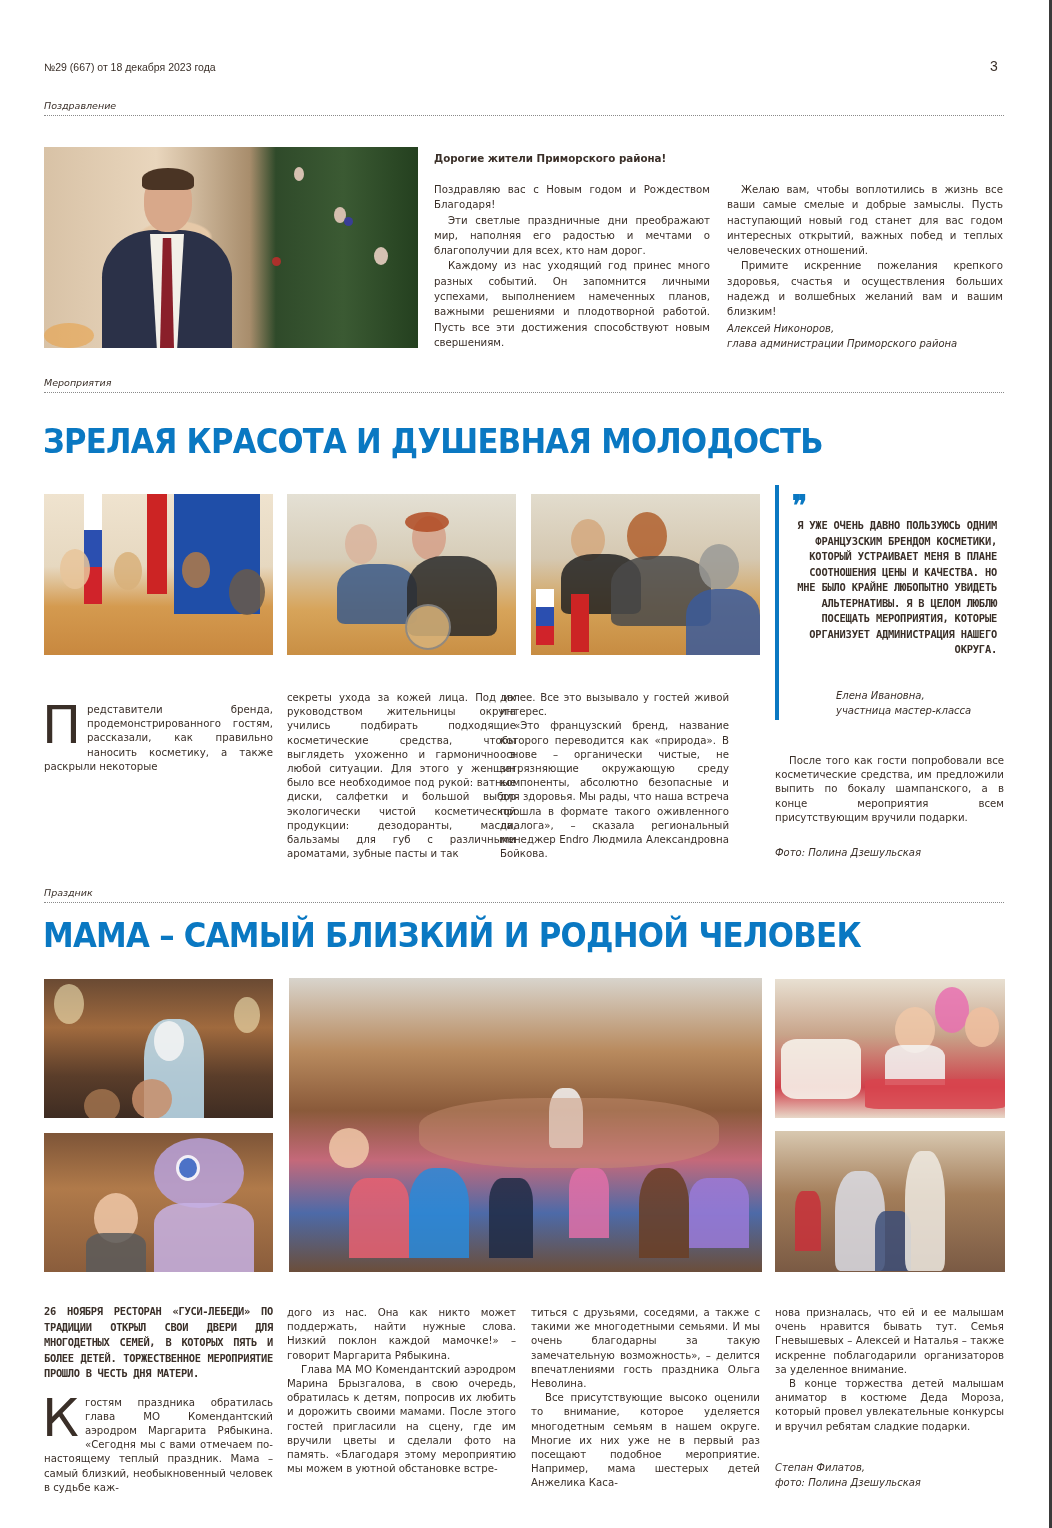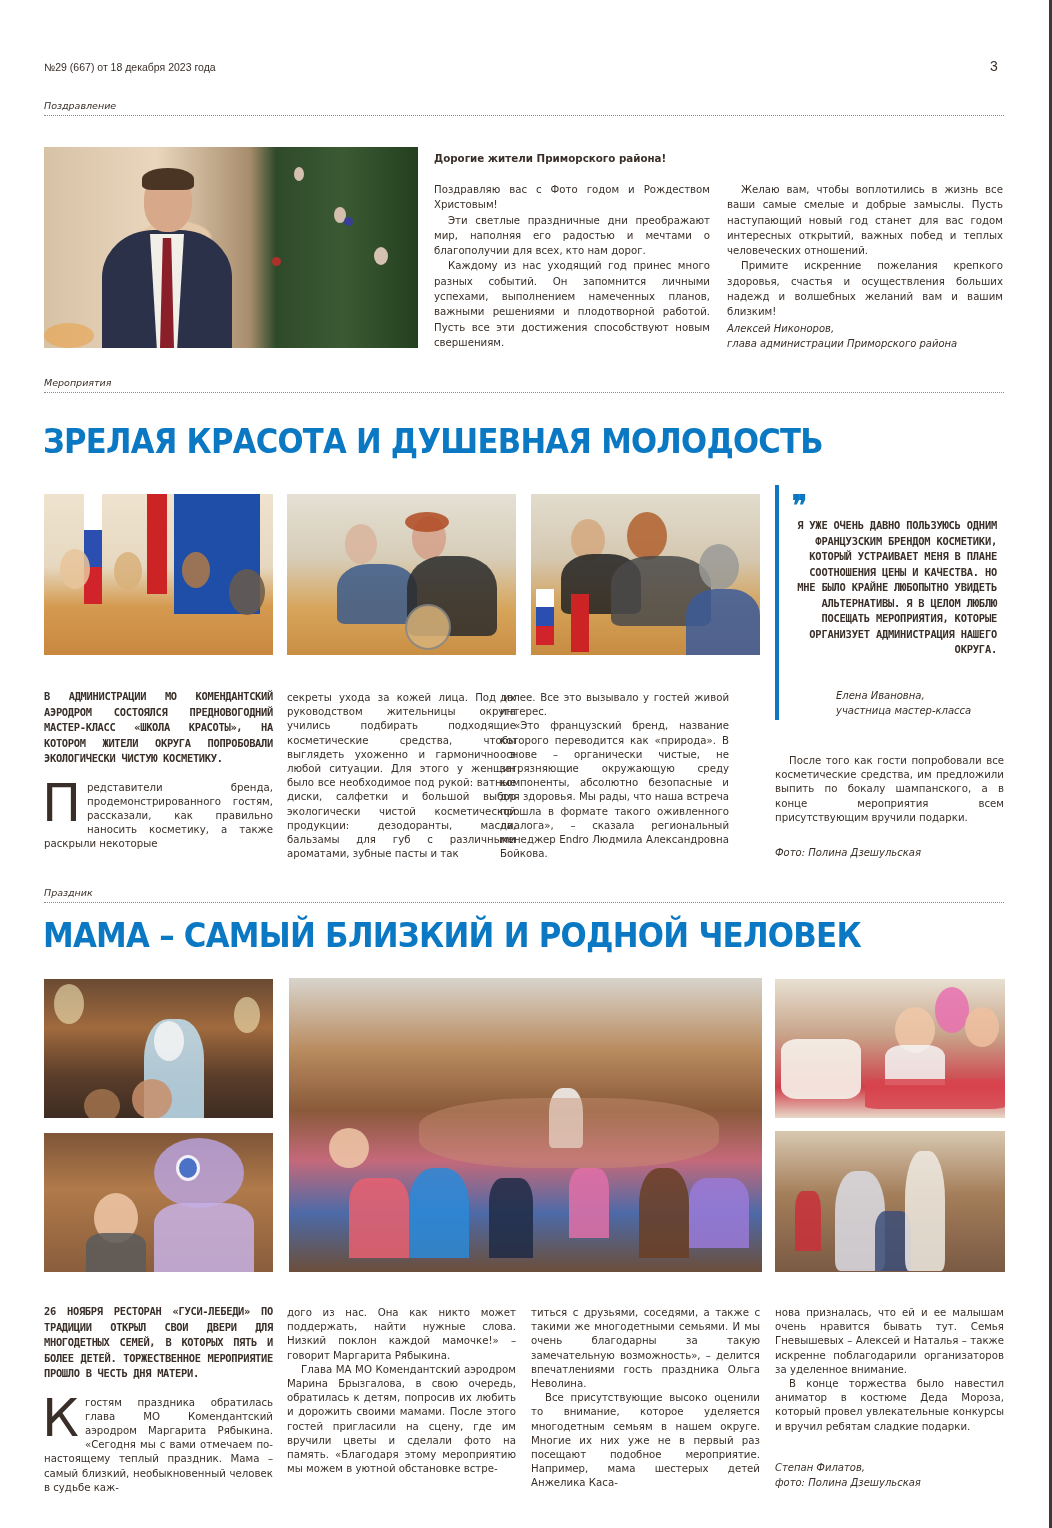--- a/index.html
+++ b/index.html
@@ -64,21 +64,21 @@
       <div class="shirt"></div>
       <div class="tie"></div>
     <div class="head"></div>
       <div class="hair"></div>
   </div>
 </div>
 
 <div class="abs" style="left:434px; top:152px; font-size:10.3px; font-weight:bold; color:#3a2f28;">Дорогие жители Приморского района!</div>
 
 <div class="abs body-text" style="left:434px; top:182px; width:276px; line-height:15.3px;">
-  <p class="noindent">Поздравляю вас с Фото годом и Рождеством Христовым!</p>
+  <p class="noindent">Поздравляю вас с Новым годом и Рождеством Благодаря!</p>
   <p>Эти светлые праздничные дни преображают мир, наполняя его радостью и мечтами о благополучии для всех, кто нам дорог.</p>
   <p>Каждому из нас уходящий год принес много разных событий. Он запомнится личными успехами, выполнением намеченных планов, важными решениями и плодотворной работой. Пусть все эти достижения способствуют новым свершениям.</p>
 </div>
 
 <div class="abs body-text" style="left:727px; top:182px; width:276px; line-height:15.3px;">
   <p>Желаю вам, чтобы воплотились в жизнь все ваши самые смелые и добрые замыслы. Пусть наступающий новый год станет для вас годом интересных открытий, важных побед и теплых человеческих отношений.</p>
   <p>Примите искренние пожелания крепкого здоровья, счастья и осуществления больших надежд и волшебных желаний вам и вашим близким!</p>
 </div>
 
 <div class="abs sign" style="left:727px; top:321px;">
@@ -121,21 +121,20 @@
 
 <div class="abs quote-bar"></div>
 <div class="abs quote-mark">❞</div>
 <div class="abs lead quote-text" style="text-align:right; letter-spacing:-0.2px;">Я уже очень давно пользуюсь одним французским брендом косметики, который устраивает меня в плане соотношения цены и качества. Но мне было крайне любопытно увидеть альтернативы. Я в целом люблю посещать мероприятия, которые организует администрация нашего округа.</div>
 <div class="abs sign" style="left:836px; top:688px;">
   <div>Елена Ивановна,</div>
   <div>участница мастер-класса</div>
 </div>
 
 <div class="abs" style="left:44px; top:689px; width:229px;">
-  <div class="lead">В администрации МО Комендантский аэродром состоялся предновогодний мастер-класс «Школа красоты», на котором жители округа попробовали экологически чистую косметику.</div>
   <div class="body-text" style="margin-top:14px;">
     <span class="dropcap">П</span>
     <span>редставители бренда, продемонстрированного гостям, рассказали, как правильно наносить косметику, а также раскрыли некоторые</span>
   </div>
 </div>
 
 <div class="abs body-text" style="left:287px; top:691px; width:229px;">
   <p class="noindent">секреты ухода за кожей лица. Под их руководством жительницы округа учились подбирать подходящие косметические средства, чтобы выглядеть ухоженно и гармонично в любой ситуации. Для этого у женщин было все необходимое под рукой: ватные диски, салфетки и большой выбор экологически чистой косметической продукции: дезодоранты, масла, бальзамы для губ с различными ароматами, зубные пасты и так</p>
 </div>
 
@@ -210,18 +209,18 @@
   <p>Глава МА МО Комендантский аэродром Марина Брызгалова, в свою очередь, обратилась к детям, попросив их любить и дорожить своими мамами. После этого гостей пригласили на сцену, где им вручили цветы и сделали фото на память. «Благодаря этому мероприятию мы можем в уютной обстановке встре-</p>
 </div>
 
 <div class="abs body-text" style="left:531px; top:1306px; width:229px;">
   <p class="noindent">титься с друзьями, соседями, а также с такими же многодетными семьями. И мы очень благодарны за такую замечательную возможность», – делится впечатлениями гость праздника Ольга Неволина.</p>
   <p>Все присутствующие высоко оценили то внимание, которое уделяется многодетным семьям в нашем округе. Многие их них уже не в первый раз посещают подобное мероприятие. Например, мама шестерых детей Анжелика Каса-</p>
 </div>
 
 <div class="abs body-text" style="left:775px; top:1306px; width:229px;">
   <p class="noindent">нова призналась, что ей и ее малышам очень нравится бывать тут. Семья Гневышевых – Алексей и Наталья – также искренне поблагодарили организаторов за уделенное внимание.</p>
-  <p>В конце торжества было навестил аниматор в костюме Деда Мороза, который провел увлекательные конкурсы и вручил ребятам сладкие подарки.</p>
+  <p>В конце торжества детей малышам аниматор в костюме Деда Мороза, который провел увлекательные конкурсы и вручил ребятам сладкие подарки.</p>
 </div>
 <div class="abs sign" style="left:775px; top:1460px;">
   <div>Степан Филатов,</div>
   <div>фото: Полина Дзешульская</div>
 </div>
 
 </body></html>

